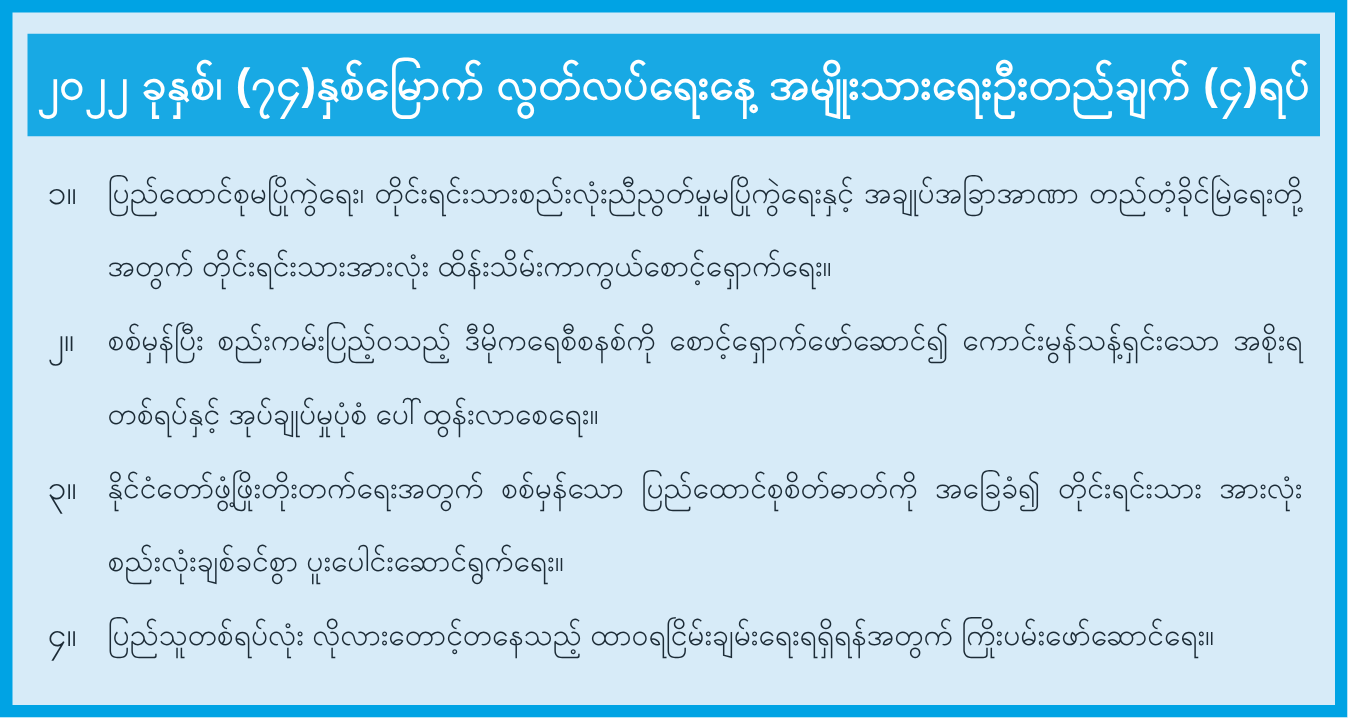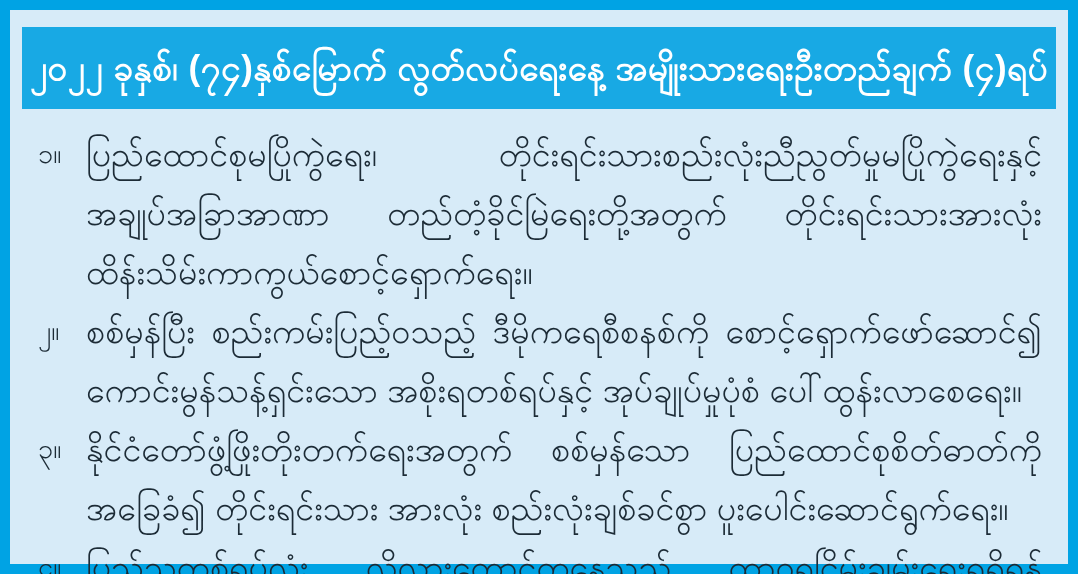--- a/index.html
+++ b/index.html
@@ -50,21 +50,21 @@
   }
   .objective .num {
     flex: 0 0 48px;
     color: #1C2B36;
     font-size: 27px;
     line-height: 59px;
   }
   .objective .txt {
     flex: 1 1 auto;
     color: #1C2B36;
-    font-size: 34px;
+    font-size: 24px;
     line-height: 59px;
     text-align: justify;
     margin: 0;
   }
 </style>
 </head>
 <body>
 
 <div class="frame">
   <div class="inner">

